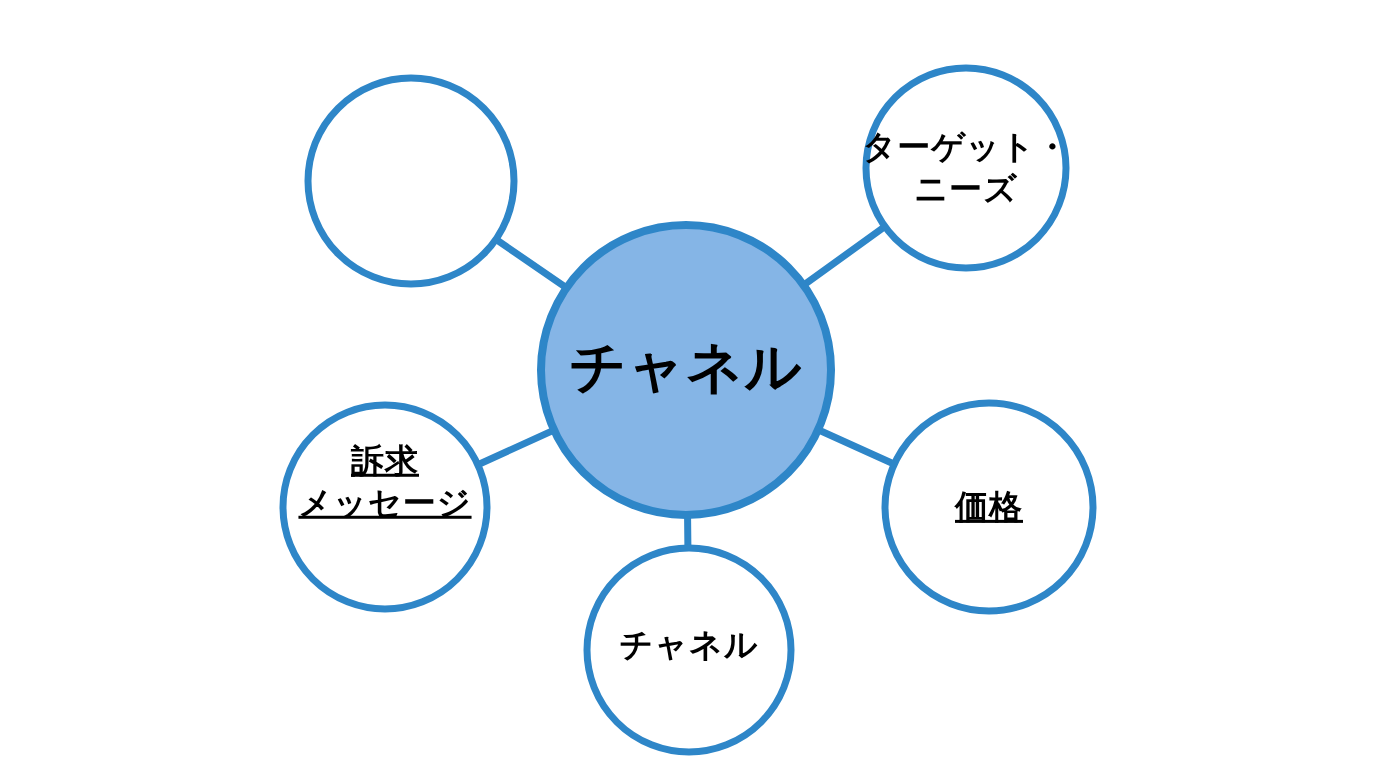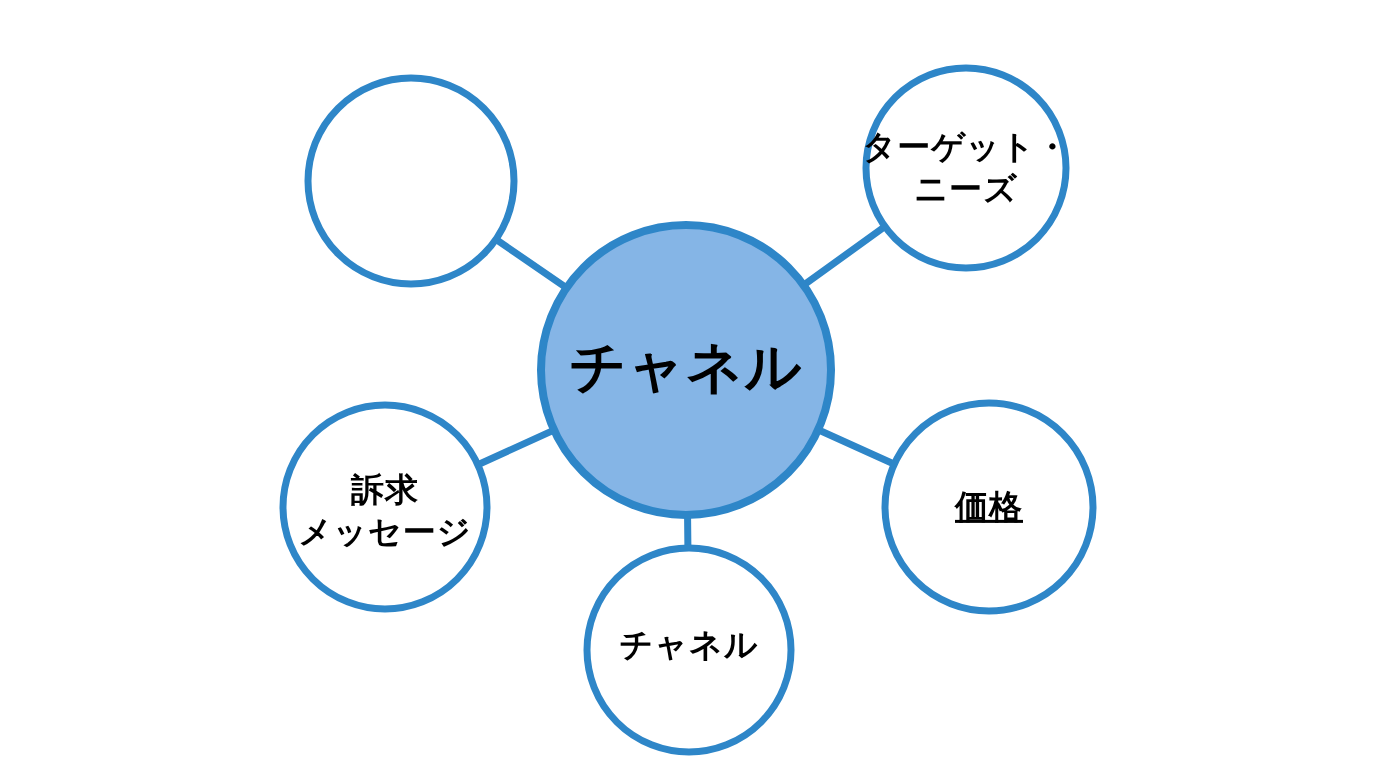--- a/index.html
+++ b/index.html
@@ -75,20 +75,20 @@
 
     <circle class="center-circle" cx="686" cy="370" r="145"></circle>
   </svg>
 
   <div class="label center-label" style="left:686px; top:368px;">チャネル</div>
 
 
   <div class="label node-label" style="left:966px; top:168px;text-align:center;">ターゲット・
 ニーズ</div>
 
-  <div class="label node-label" style="left:385px; top:511px;">訴求
+  <div class="label node-label" style="left:385px; top:482px;text-decoration:underline;">訴求
 メッセージ</div>
 
   <div class="label node-label" style="left:989px; top:507px;text-decoration:underline;">価格</div>
 
   <div class="label node-label" style="left:689px; top:648px;font-family:Liberation Mono, monospace;">チャネル</div>
 
 </div>
 
 </body></html>

